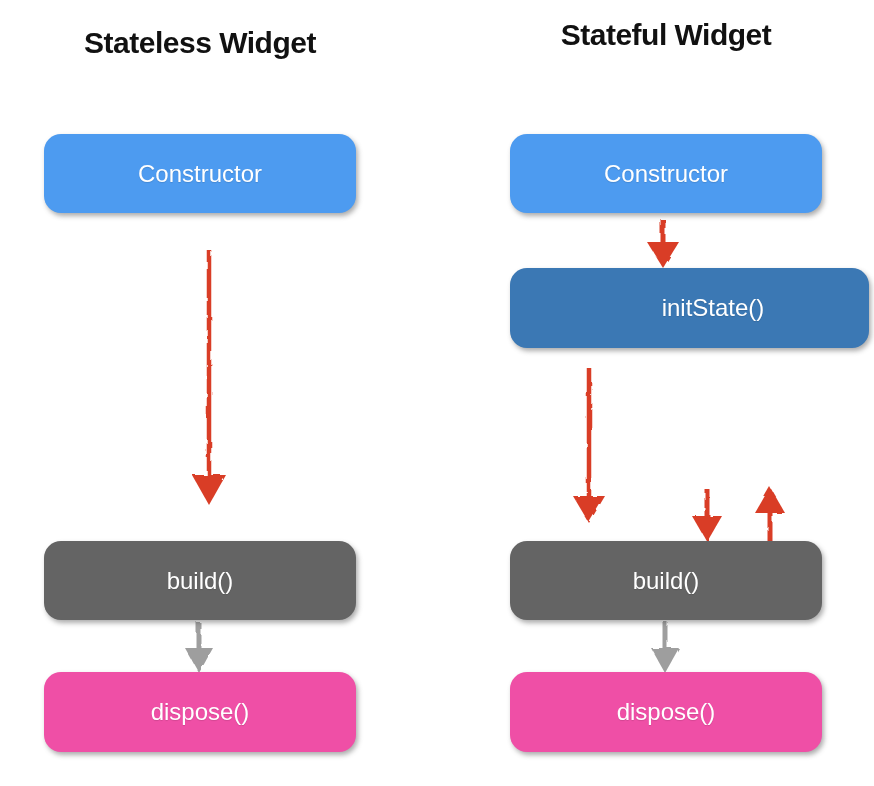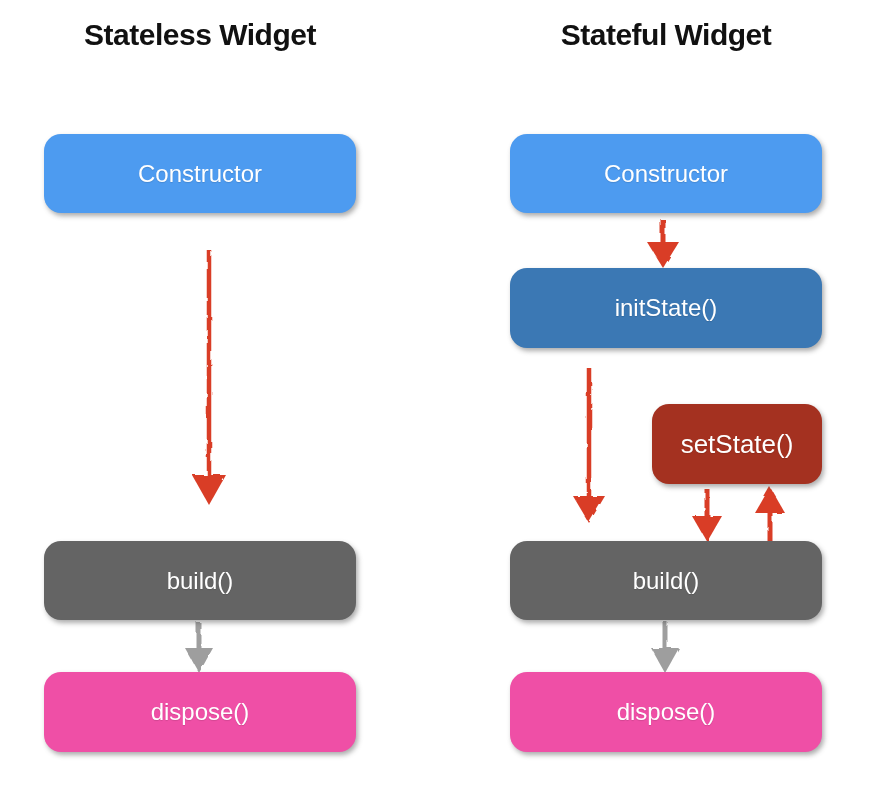--- a/index.html
+++ b/index.html
@@ -18,21 +18,21 @@
   .col-title {
     position: absolute;
     top: 18px;
     width: 312px;
     text-align: center;
     font-size: 30px;
     font-weight: bold;
     color: #111111;
     letter-spacing: -0.5px;
   }
-  .col-title.left  { left: 44px; }
+  .col-title.left  { left: 44px; margin-top: 8px; }
   .col-title.right { left: 510px; }
 
   .node {
     position: absolute;
     border-radius: 17px;
     color: #ffffff;
     font-size: 24px;
     display: flex;
     align-items: center;
     justify-content: center;
@@ -107,18 +107,17 @@
   </svg>
 
   <div class="col-title left">Stateless Widget</div>
   <div class="col-title right">Stateful Widget</div>
 
   <div class="node n-sl-constructor" style="background-color: rgb(77, 155, 240);">Constructor</div>
   <div class="node n-sl-build" style="background-color: rgb(100, 100, 100);">build()</div>
   <div class="node n-sl-dispose" style="background-color: rgb(239, 79, 166);">dispose()</div>
 
   <div class="node n-sf-constructor" style="background-color: rgb(77, 155, 240);">Constructor</div>
-  <div class="node n-sf-initstate" style="background-color: rgb(59, 120, 180);">initState()</div>
-  <div class="node n-sf-setstate" style="background-color: rgb(164, 49, 32);">setState()</div>
+  <div class="node n-sf-initstate" style="background-color: rgb(59, 120, 180); padding-left: 47px;">initState()</div>
   <div class="node n-sf-build" style="background-color: rgb(100, 100, 100);">build()</div>
   <div class="node n-sf-dispose" style="background-color: rgb(239, 79, 166);">dispose()</div>
 
 </div>
 
 </body></html>

